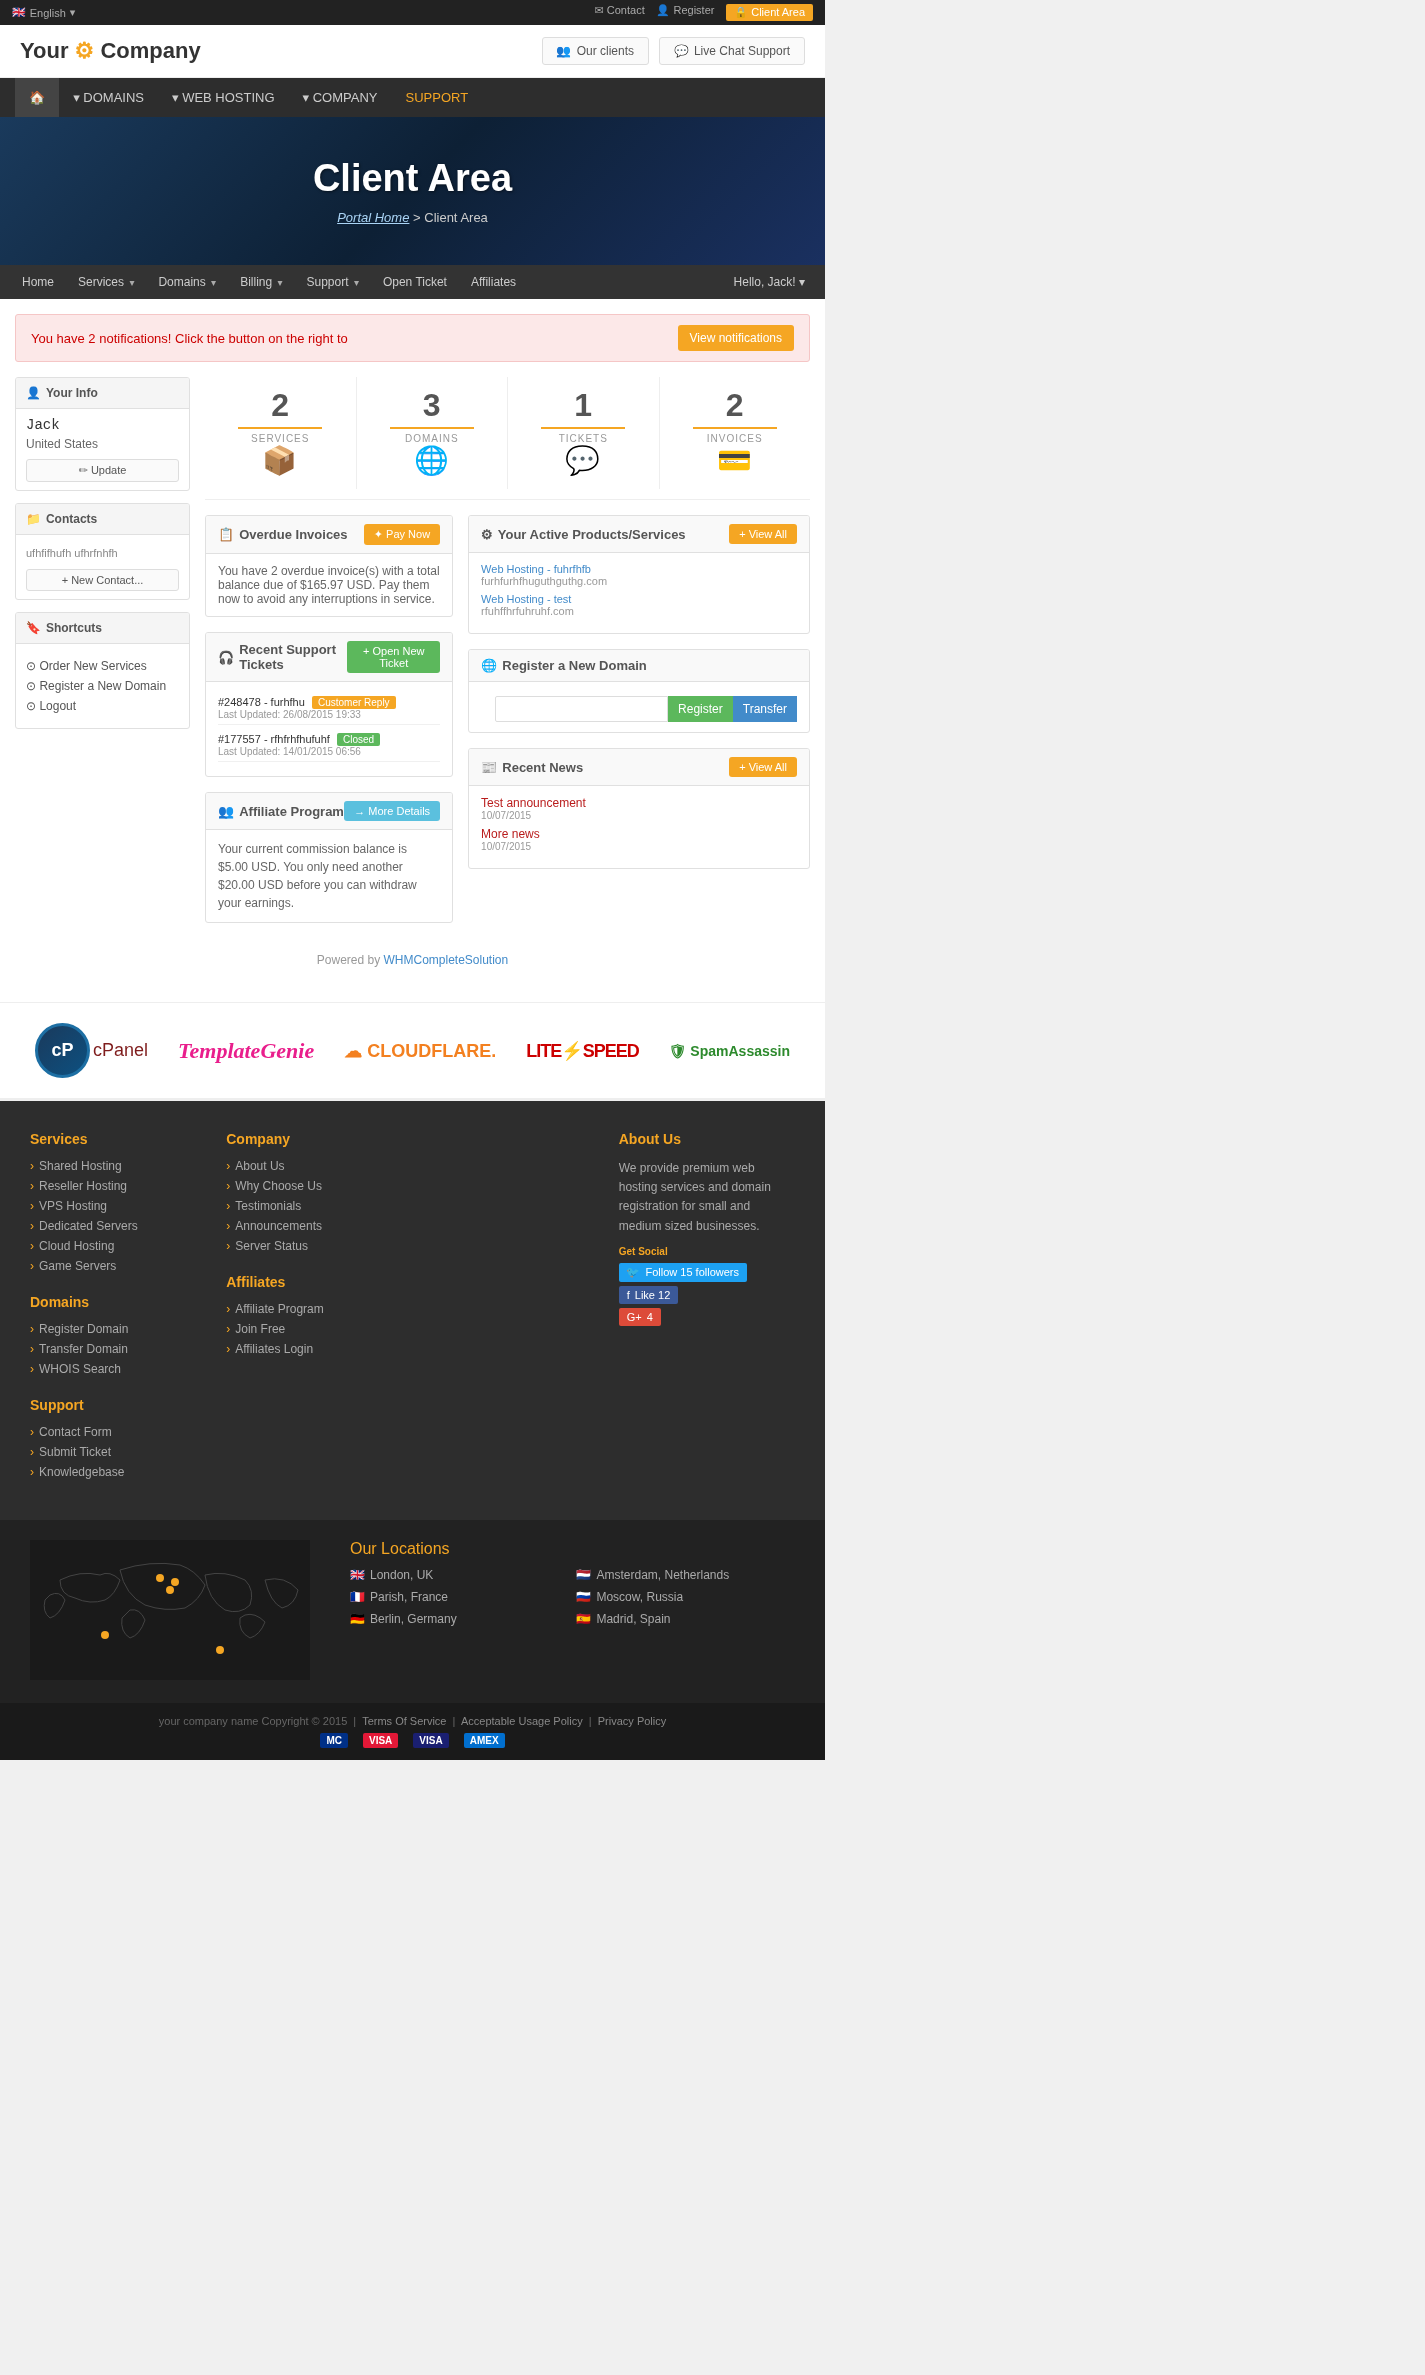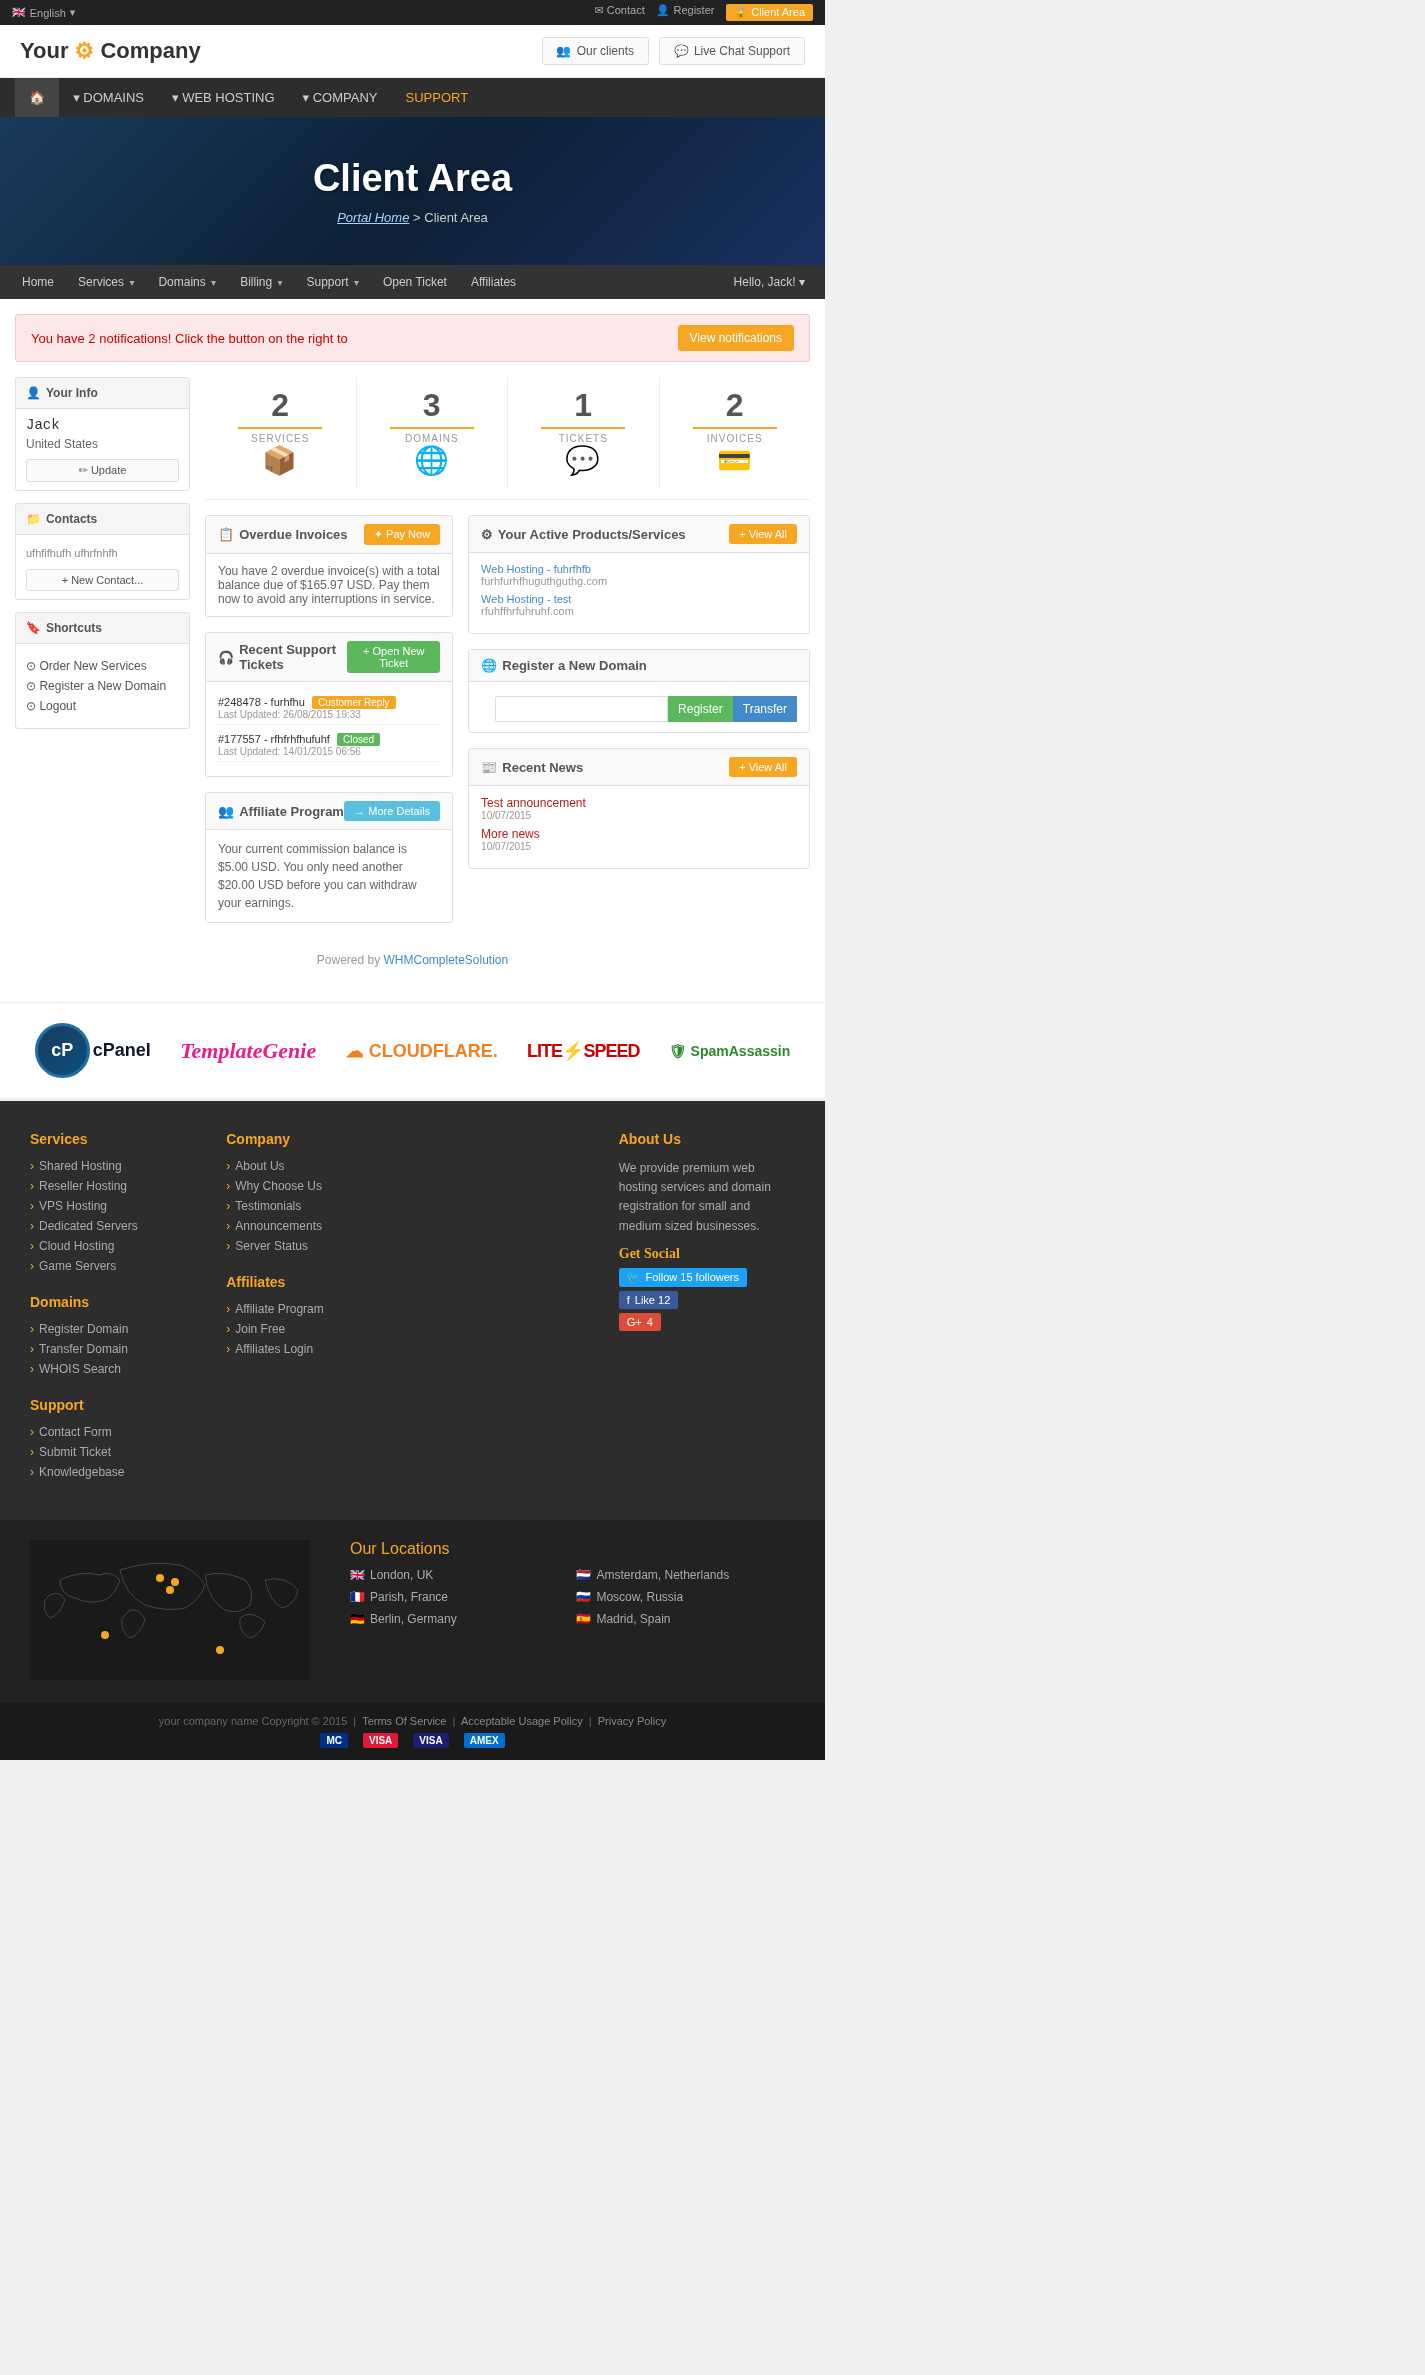--- a/index.html
+++ b/index.html
@@ -120,21 +120,21 @@
 
     
     .footer { background: #2d2d2d; color: #aaa; padding: 30px 30px 15px; }
     .footer-grid { display: grid; grid-template-columns: 1fr 1fr 1fr 1fr; gap: 20px; margin-bottom: 20px; }
     .footer-col h4 { color: #f5a623; font-size: 14px; margin-bottom: 12px; }
     .footer-col ul { list-style: none; }
     .footer-col ul li { margin-bottom: 6px; font-size: 12px; }
     .footer-col ul li a { color: #aaa; text-decoration: none; display: flex; align-items: center; gap: 5px; }
     .footer-col ul li a:before { content: '›'; color: #f5a623; }
     .footer-col p { font-size: 12px; line-height: 1.6; color: #aaa; }
-    .get-social h5 { color: #f5a623; font-size: 14px; margin: 10px 0 6px; font-family: Liberation Serif, serif; }
+    .get-social h5 { color: #f5a623; font-size: 10px; margin: 10px 0 6px; }
     .social-btn { display: inline-flex; align-items: center; gap: 5px; background: #444; color: #aaa; padding: 3px 8px; border-radius: 2px; font-size: 11px; margin-bottom: 4px; cursor: pointer; }
     .social-btn.twitter { background: #1da1f2; color: #fff; }
     .social-btn.facebook { background: #3b5998; color: #fff; }
     .social-btn.google { background: #dd4b39; color: #fff; }
 
     
     .footer-locations { background: #222; padding: 20px 30px; display: flex; gap: 20px; align-items: flex-start; }
     .map-area { width: 300px; position: relative; }
     .locations-list { flex: 1; }
     .locations-title { color: #f5a623; font-size: 16px; margin-bottom: 10px; }
@@ -142,21 +142,21 @@
     .location-item { display: flex; align-items: center; gap: 5px; font-size: 12px; color: #aaa; }
 
     
     .footer-bottom { background: #1a1a1a; text-align: center; padding: 12px; font-size: 11px; color: #666; }
     .footer-bottom a { color: #888; text-decoration: none; }
     .payment-icons { display: flex; justify-content: center; gap: 15px; margin-top: 6px; }
 
     
     .cpanel-logo { display: flex; align-items: center; }
     .cpanel-circle { width: 55px; height: 55px; border-radius: 50%; background: linear-gradient(135deg, #1a3a5c, #0d5080); display: flex; align-items: center; justify-content: center; color: #fff; font-weight: bold; font-size: 18px; border: 3px solid #1d6fa4; }
-    .cpanel-text { font-size: 18px; font-weight: bold; color: #0f172a; margin-left: 3px; }
+    .cpanel-text { font-size: 18px; font-weight: normal; color: #7f1d1d; margin-left: 3px; }
 
     .template-genie { font-style: italic; font-size: 22px; color: #e91e8c; font-weight: bold; font-family: Georgia, serif; }
     .cloudflare { font-size: 18px; font-weight: bold; color: #f38020; }
     .litespeed { font-size: 18px; font-weight: bold; color: #cc0000; letter-spacing: -1px; }
     .spamassassin { font-size: 14px; font-weight: bold; color: #2d8a2d; }
 
     .map-svg { width: 280px; height: 140px; }
 
     .inner-nav-dropdown { font-size: 10px; color: #aaa; margin-left: 2px; }
   </style>

